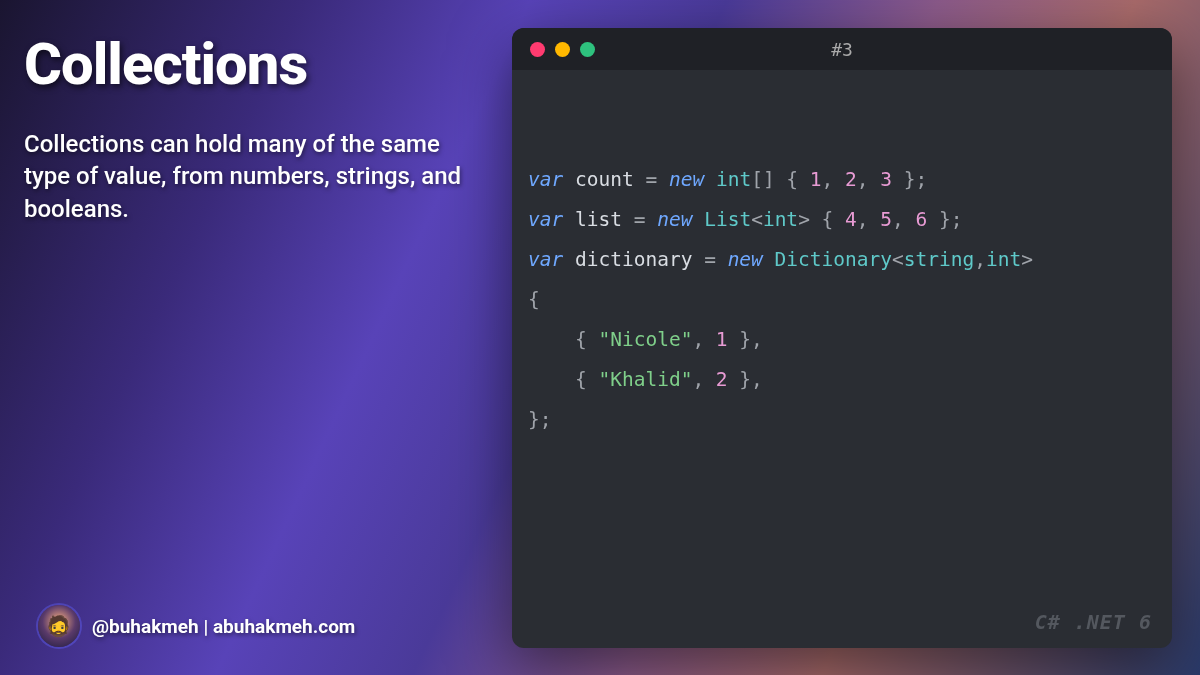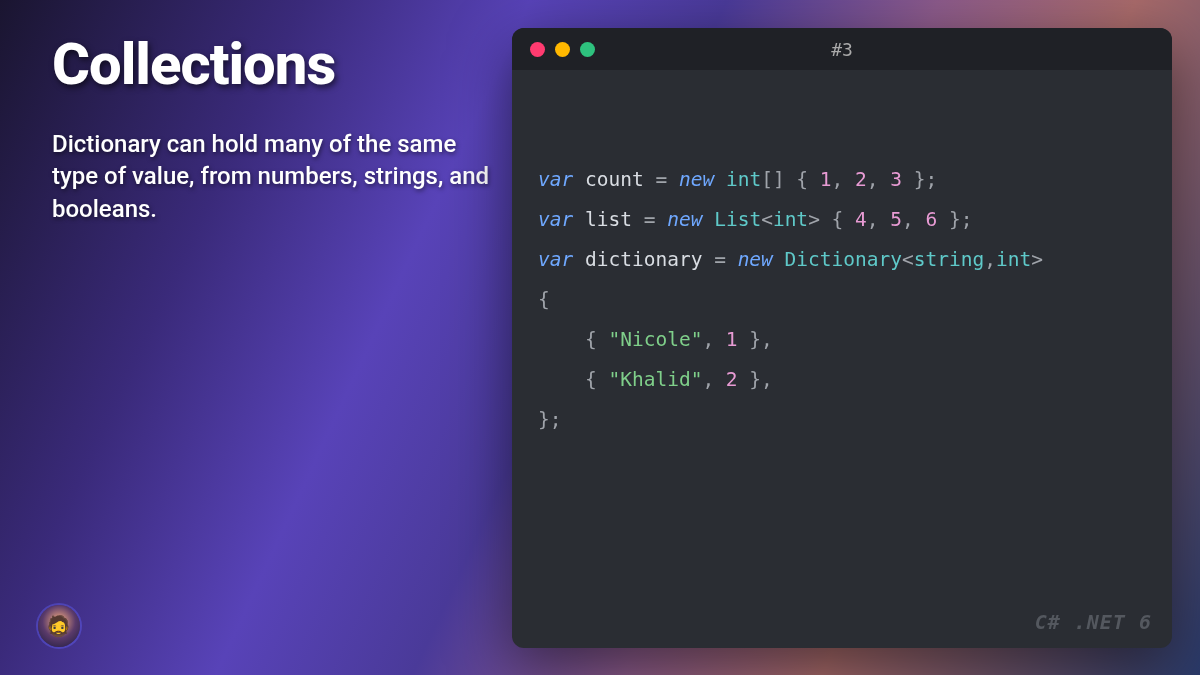--- a/index.html
+++ b/index.html
@@ -7,21 +7,21 @@
     width: 1200px;
     height: 675px;
     overflow: hidden;
     font-family: -apple-system, BlinkMacSystemFont, "Segoe UI", Roboto, sans-serif;
     background: linear-gradient(115deg, #1a1530 0%, #3a2a7a 20%, #5843b8 35%, #4a3a99 48%, #8b5a8a 62%, #a86a6a 75%, #2a3a6a 100%);
     position: relative;
     color: #fff;
   }
   .left-col {
     position: absolute;
-    left: 52px;
+    left: 24px;
     top: 30px;
     width: 450px;
   }
   .title {
     font-size: 58px;
     font-weight: 800;
     letter-spacing: -1px;
     text-shadow: 2px 3px 6px rgba(0,0,0,0.6);
     margin-bottom: 30px;
   }
@@ -88,21 +88,21 @@
   .dot.g { background: #2ec27e; }
   .win-title {
     position: absolute;
     left: 0; right: 0;
     text-align: center;
     color: #aaa;
     font-family: "SF Mono", Menlo, Consolas, monospace;
     font-size: 18px;
   }
   .code-body {
-    padding: 90px 18px 0 26px;
+    padding: 90px 18px 0 16px;
     font-family: "SF Mono", Menlo, Consolas, monospace;
     font-size: 19.5px;
     line-height: 2.05;
     color: #c8ccd4;
     white-space: pre;
     position: relative;
   }
   .kw  { color: #6fa8ff; font-style: italic; }     
   .ty  { color: #5fc9c9; }                          
   .id  { color: #d9dde3; }                          
@@ -119,25 +119,28 @@
     font-weight: 700;
     color: #54585f;
     letter-spacing: 1px;
   }
 </style>
 </head>
 <body>
 
 <div class="left-col">
   <h1 class="title">Collections</h1>
-  <p class="para">Dictionary can hold many of the same type of value, from numbers, strings, and booleans.</p>
+  <p class="para">Collections can hold many of the same type of value, from numbers, strings, and booleans.</p>
 </div>
 
 <div class="footer">
   <div class="avatar">🧔</div>
+  <div class="handle">
+    <span>@buhakmeh</span><span>  |  </span><span>abuhakmeh.com</span>
+  </div>
 </div>
 
 <div class="code-window">
   <div class="titlebar">
     <div class="dots">
       <div class="dot r"></div>
       <div class="dot y"></div>
       <div class="dot g"></div>
     </div>
     <div class="win-title">#3</div>

